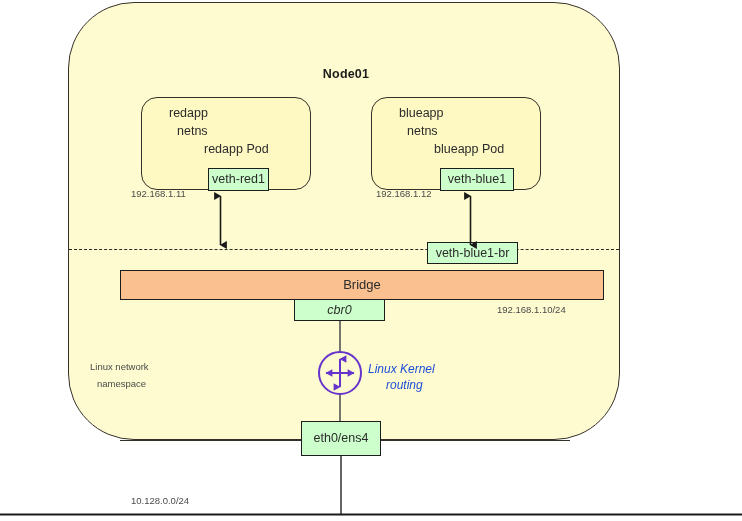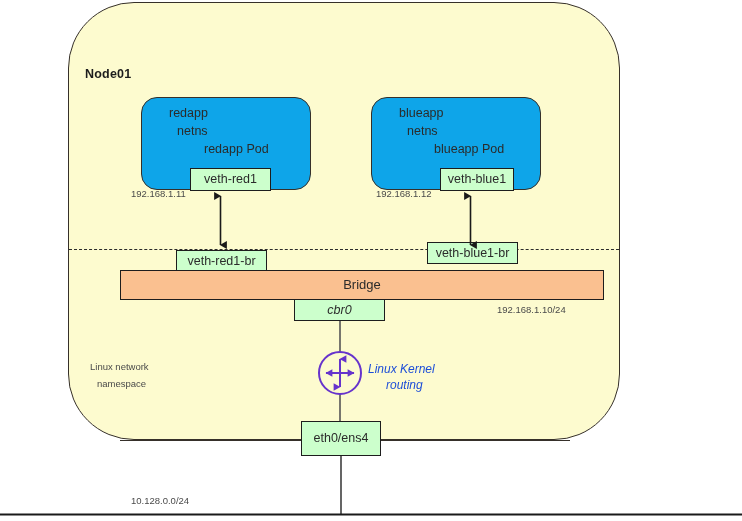--- a/index.html
+++ b/index.html
@@ -26,44 +26,44 @@
     top: 2px;
     width: 552px;
     height: 438px;
     background: #fdfbcf;
     border: 1px solid #36302a;
     border-radius: 66px;
     box-sizing: border-box;
   }
   .node-title {
     position: absolute;
-    left: 16px;
+    left: 1px;
     top: 64px;
     width: 552px;
-    text-align: left;
+    text-align: center;
     font-size: 12.5px;
     font-weight: bold;
     color: #1c1c1c;
     letter-spacing: .2px;
   }
 
   
   .ns-divider {
     position: absolute;
     left: 69px;
     top: 249px;
     width: 550px;
     height: 0;
     border-top: 1.5px dashed #2b2b2b;
   }
 
   
   .pod {
     position: absolute;
-    background: #0ea5e9;
+    background: #fef9c3;
     border: 1px solid #36302a;
     border-radius: 16px;
     box-sizing: border-box;
   }
   .pod-red  { left: 141px; top: 97px; width: 170px; height: 93px; }
   .pod-blue { left: 371px; top: 97px; width: 170px; height: 93px; }
 
   .pod-line {
     position: absolute;
     font-size: 12.5px;
@@ -79,21 +79,21 @@
     position: absolute;
     background: #ccffcc;
     border: 1px solid #1d1d1d;
     box-sizing: border-box;
     font-size: 12.5px;
     color: #2b2b2b;
     text-align: center;
     line-height: 21px;
     white-space: nowrap;
   }
-  .iface-veth-red1   { left: 190px; top: 168px; width: 81px;  height: 23px; text-align: center; }
+  .iface-veth-red1   { left: 208px; top: 168px; width: 61px;  height: 23px; text-align: center; }
   .iface-veth-blue1  { left: 440px; top: 168px; width: 74px;  height: 23px; }
   .iface-veth-red1-br  { left: 176px; top: 250px; width: 91px; height: 22px; }
   .iface-veth-blue1-br { left: 427px; top: 242px; width: 91px; height: 22px; }
   .iface-cbr0  { left: 294px; top: 299px; width: 91px;  height: 22px; font-style: italic; }
   .iface-eth0  { left: 301px; top: 421px; width: 80px;  height: 35px; line-height: 33px; font-size: 12.5px; }
 
   
   .bridge {
     position: absolute;
     left: 120px;
@@ -175,21 +175,20 @@
   <div class="ip-label ip-red">192.168.1.11</div>
 
   <div class="pod pod-blue">
     <div class="pod-line pod-l1">blueapp</div>
     <div class="pod-line pod-l2">netns</div>
     <div class="pod-line pod-l3">blueapp Pod</div>
   </div>
   <div class="iface iface-veth-blue1">veth-blue1</div>
   <div class="ip-label ip-blue">192.168.1.12</div>
 
-  <div class="iface iface-veth-red1-br">veth-red1-br</div>
   <div class="iface iface-veth-blue1-br">veth-blue1-br</div>
 
   <div class="bridge">Bridge</div>
   <div class="iface iface-cbr0">cbr0</div>
   <div class="ip-label ip-cbr0">192.168.1.10/24</div>
 
   <div class="host-ns">
     <span>Linux network</span>
     <span class="l2">namespace</span>
   </div>

